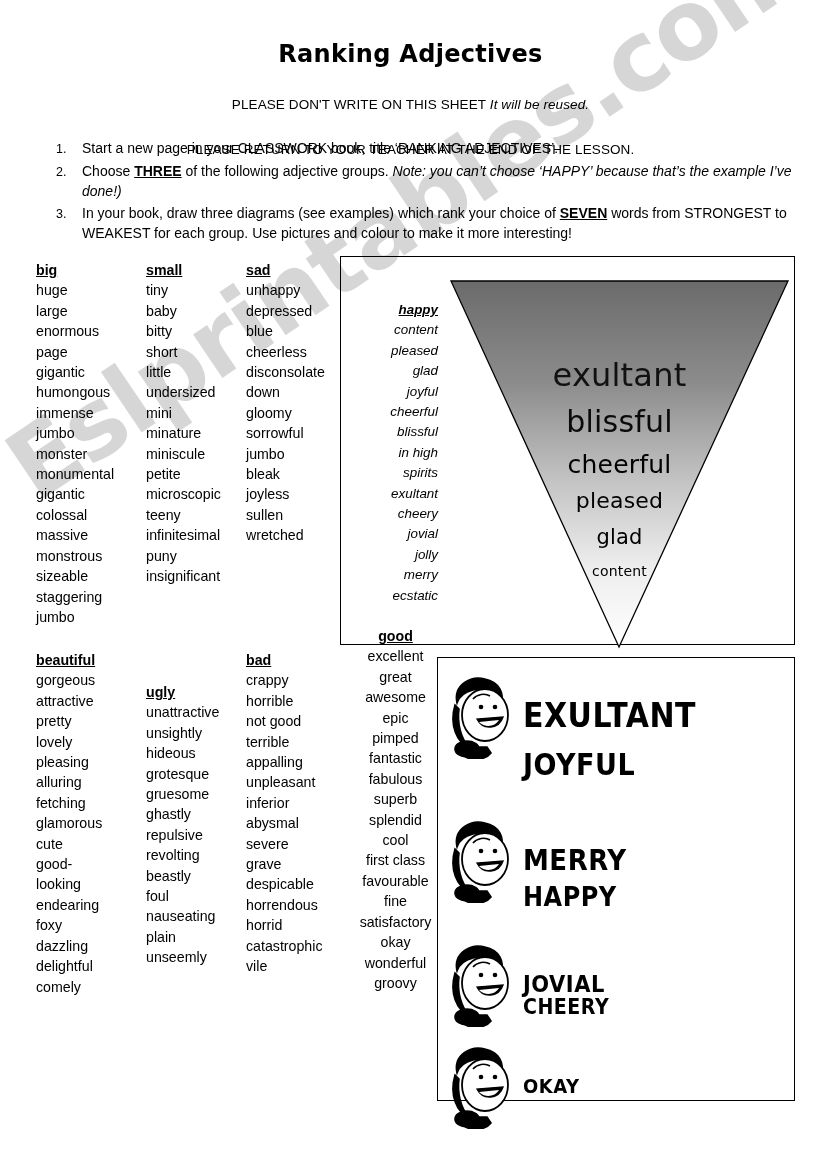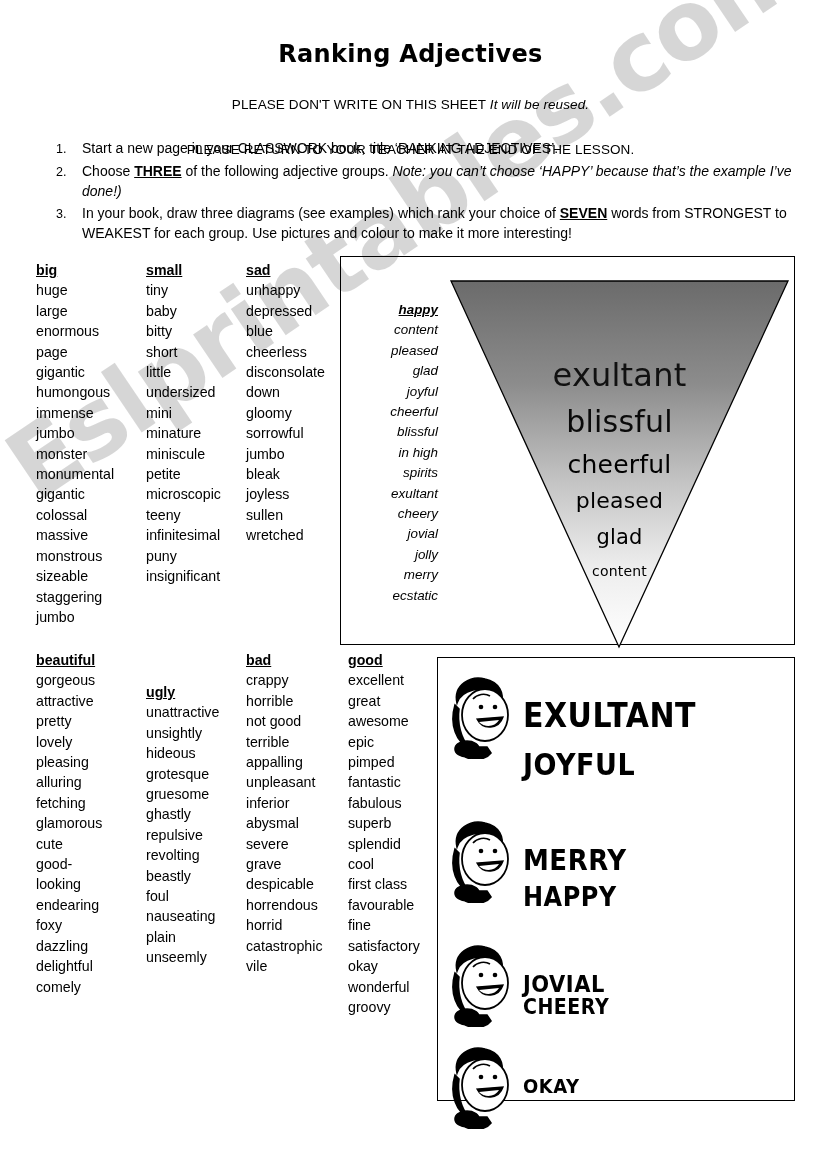--- a/index.html
+++ b/index.html
@@ -77,21 +77,21 @@
     display:block;
   }
   .wordcol .w { display:block; white-space:nowrap; }
 
   .col-big       { left:36px;  top:260px; width:118px; }
   .col-small     { left:146px; top:260px; width:100px; }
   .col-sad       { left:246px; top:260px; width:100px; }
   .col-beautiful { left:36px;  top:650px; width:112px; }
   .col-ugly      { left:146px; top:682px; width:100px; }
   .col-bad       { left:246px; top:650px; width:105px; }
-  .col-good      { left:348px; top:650px; width:95px; }
+  .col-good      { left:348px; top:626px; width:95px;text-align:center; }
 
   
   .box {
     position:absolute;
     border:1.4px solid #000;
     background:transparent;
   }
   .box-top    { left:340px; top:256px; width:455px; height:389px; }
   .box-bottom { left:437px; top:657px; width:358px; height:444px; }
 

